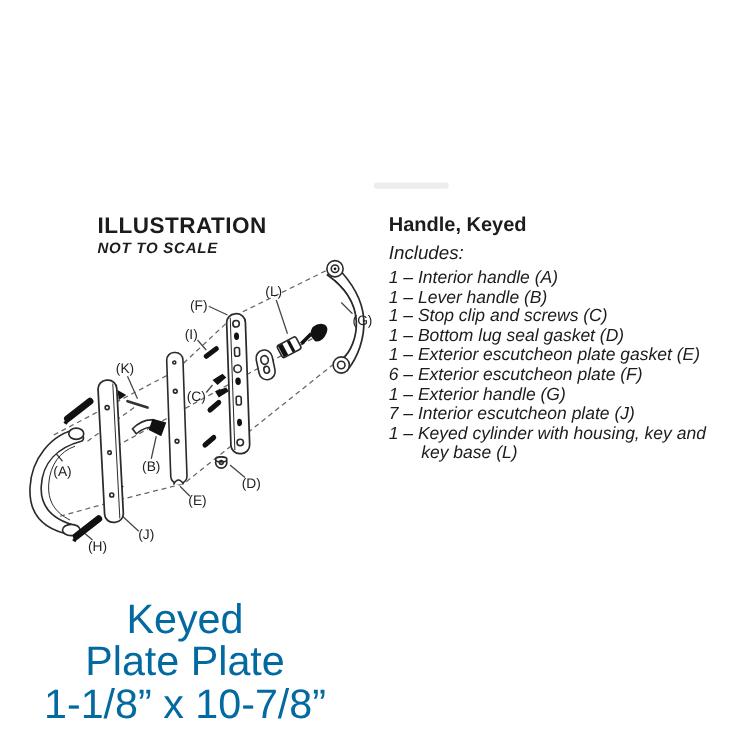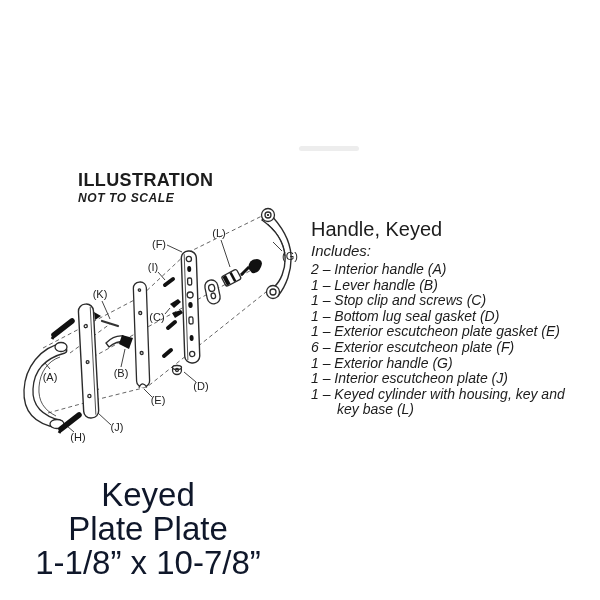--- a/index.html
+++ b/index.html
@@ -12,55 +12,55 @@
   
   .smudge{left:299px;top:146px;width:60px;height:5px;background:#ededed;border-radius:3px;}
 
   
   .illus-head{left:78px;top:170px;width:160px;text-align:left;}
   .illus-title{font-size:18px;font-weight:bold;letter-spacing:.4px;line-height:20px;}
   .illus-sub{font-size:12px;font-weight:bold;font-style:italic;letter-spacing:.6px;line-height:17px;}
 
   
   .parts{left:311px;top:171px;width:290px;}
-  .parts-title{font-size:20px;font-weight:normal;line-height:20px;margin-bottom:4px;margin-top:48px;}
+  .parts-title{font-size:16px;font-weight:bold;line-height:20px;margin-bottom:4px;}
   .parts-includes{font-size:15px;font-style:italic;line-height:16px;margin-bottom:3px;}
   .pl-item{
     font-size:14px;font-style:italic;line-height:15.6px;
     padding-left:26px;text-indent:-26px;white-space:pre-line;
   }
 
   
-  .caption{left:28px;top:478px;width:240px;text-align:center;font-size:33px;line-height:34px;color:#0f172a;}
+  .caption{left:28px;top:478px;width:240px;text-align:center;font-size:33px;line-height:34px;color:#0369a1;}
 
   
   .diagram{left:10px;top:200px;}
   svg text{font-family:"Liberation Sans", sans-serif;font-size:11px;fill:#222;}
 </style>
 </head>
 <body>
 
 <div class="abs smudge"></div>
 
 <div class="abs illus-head">
   <div class="illus-title">ILLUSTRATION</div>
   <div class="illus-sub">NOT TO SCALE</div>
 </div>
 
 <div class="abs parts">
   <div class="parts-title">Handle, Keyed</div>
   <div class="parts-includes">Includes:</div>
-  <div class="pl-item">2 – Interior handle (A)</div>
+  <div class="pl-item">1 – Interior handle (A)</div>
   <div class="pl-item">1 – Lever handle (B)</div>
   <div class="pl-item">1 – Stop clip and screws (C)</div>
   <div class="pl-item">1 – Bottom lug seal gasket (D)</div>
   <div class="pl-item">1 – Exterior escutcheon plate gasket (E)</div>
   <div class="pl-item">6 – Exterior escutcheon plate (F)</div>
   <div class="pl-item">1 – Exterior handle (G)</div>
-  <div class="pl-item">1 – Interior escutcheon plate (J)</div>
+  <div class="pl-item">7 – Interior escutcheon plate (J)</div>
   <div class="pl-item">1 – Keyed cylinder with housing, key and
 key base (L)</div>
 </div>
 
 <div class="abs diagram">
   <svg width="300" height="270" viewBox="0 0 300 270">
     <g stroke="#2b2b2b" fill="none" stroke-width="1.3">
 
       <g stroke="#666" stroke-width="1" stroke-dasharray="4 3">
         <polyline points="33,148 130,97 177,53 258,13"></polyline>

